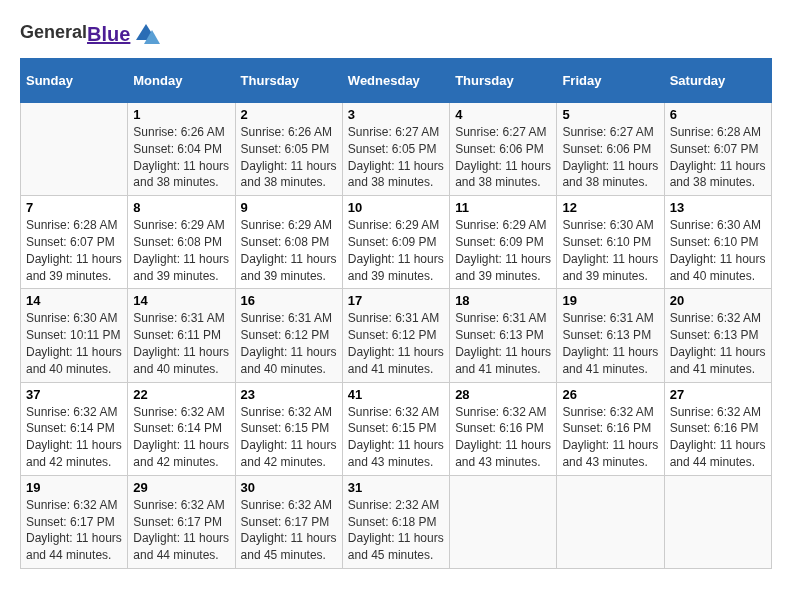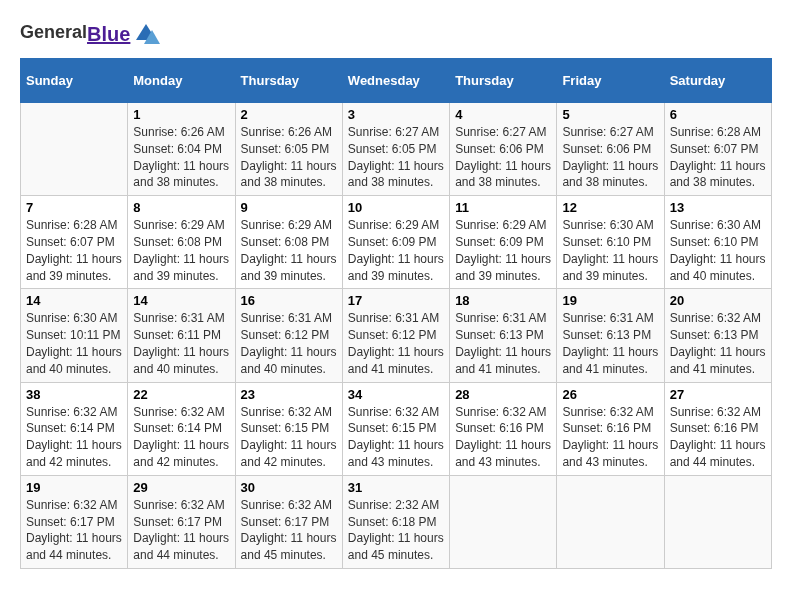--- a/index.html
+++ b/index.html
@@ -247,39 +247,39 @@
         </td>
         <td>
           <span class="day-number">20</span>
           <div class="day-info">Sunrise: 6:32 AM
 Sunset: 6:13 PM
 Daylight: 11 hours and 41 minutes.</div>
         </td>
       </tr>
       <tr>
         <td>
-          <span class="day-number">38</span>
+          <span class="day-number">37</span>
           <div class="day-info">Sunrise: 6:32 AM
 Sunset: 6:14 PM
 Daylight: 11 hours and 42 minutes.</div>
         </td>
         <td>
           <span class="day-number">22</span>
           <div class="day-info">Sunrise: 6:32 AM
 Sunset: 6:14 PM
 Daylight: 11 hours and 42 minutes.</div>
         </td>
         <td>
           <span class="day-number">23</span>
           <div class="day-info">Sunrise: 6:32 AM
 Sunset: 6:15 PM
 Daylight: 11 hours and 42 minutes.</div>
         </td>
         <td>
-          <span class="day-number">34</span>
+          <span class="day-number">41</span>
           <div class="day-info">Sunrise: 6:32 AM
 Sunset: 6:15 PM
 Daylight: 11 hours and 43 minutes.</div>
         </td>
         <td>
           <span class="day-number">28</span>
           <div class="day-info">Sunrise: 6:32 AM
 Sunset: 6:16 PM
 Daylight: 11 hours and 43 minutes.</div>
         </td>

